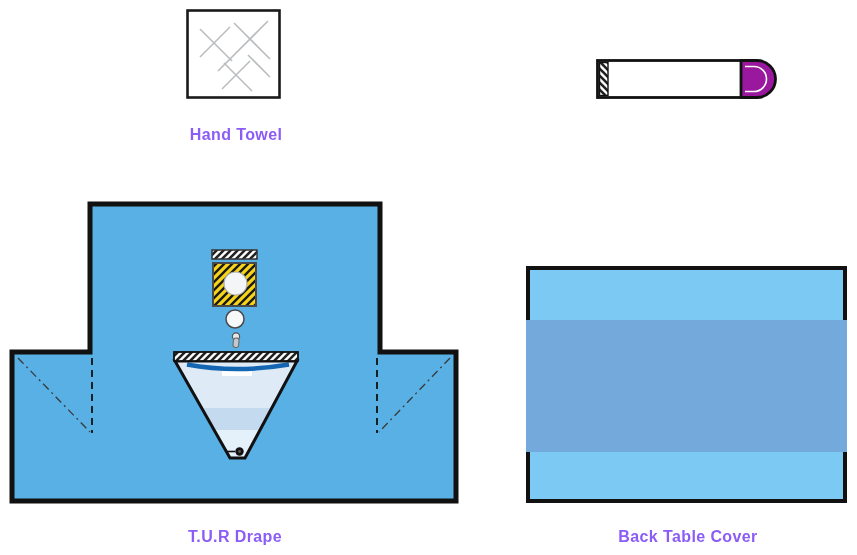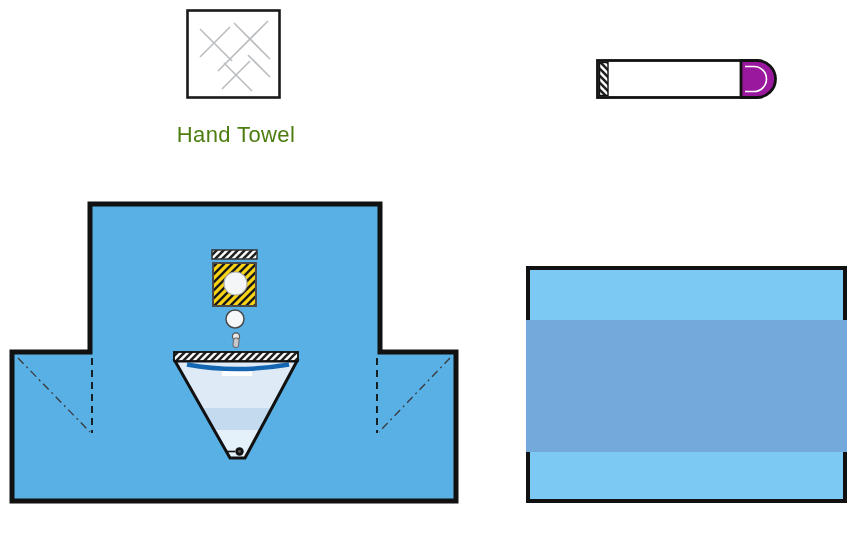--- a/index.html
+++ b/index.html
@@ -6,24 +6,24 @@
   .stage{
     position:relative;
     width:857px;height:555px;
     background:#ffffff;
     font-family:"Liberation Sans", sans-serif;
     overflow:hidden;
   }
   .illust{position:absolute;}
   .label{
     position:absolute;
-    font-size:22px;
-    font-weight:400;
+    font-size:16px;
+    font-weight:700;
     letter-spacing:0.4px;
-    color:#4d7c0f;
+    color:#8b5cf6;
     text-align:center;
     line-height:26px;
     user-select:none;
   }
   .btc-outer{
     position:absolute;
     left:526px;top:266px;
     width:321px;height:237px;
     box-sizing:border-box;
     border:4px solid #111111;
@@ -121,14 +121,16 @@
         <circle cx="231.5" cy="251.5" r="1.4" fill="#555555"></circle>
       </g>
     </g>
   </svg>
 
   <div class="btc-outer">
     <div class="btc-band"></div>
   </div>
 
   <div class="label" style="left:136px;top:122px;width:200px;">Hand Towel</div>
+  <div class="label" style="left:135px;top:524px;width:200px;">T.U.R Drape</div>
+  <div class="label" style="left:558px;top:524px;width:260px;">Back Table Cover</div>
 
 </div>
 
 </body></html>

